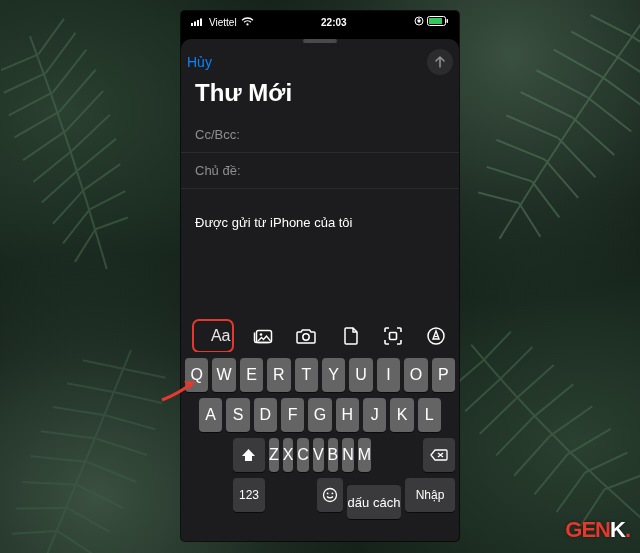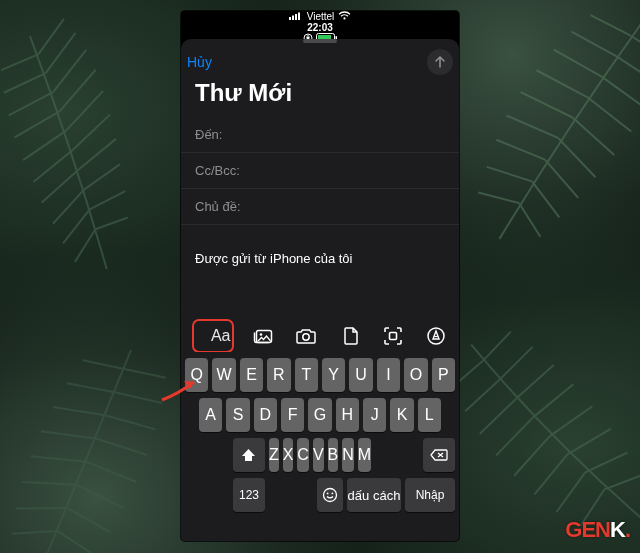--- a/index.html
+++ b/index.html
@@ -23,21 +23,21 @@
     left: 181px; top: 11px;
     width: 278px; height: 530px;
     background: #000;
     border-radius: 4px;
     overflow: hidden;
     color: #fff;
     box-shadow: 0 0 0 1px rgba(0,0,0,.7);
   }
   .statusbar {
     height: 22px; display:flex; align-items:center;
-    padding: 0 10px; font-size: 10px; font-weight:500;flex-direction:column;
+    padding: 0 10px; font-size: 10px; font-weight:500;
   }
   .statusbar .left { display:flex; align-items:center; gap:4px; }
   .statusbar .center { flex:1; text-align:center; font-weight:600; }
   .statusbar .right { display:flex; align-items:center; gap:3px; }
   .sheet { background:#1c1c1e; margin:2px 0 0 0; border-radius:10px 10px 0 0; height:317px; position:relative; }
   .sheethandle { width:34px; height:4px; border-radius:2px; background:#4a4a4c; margin:6px auto 0; }
   .sheetheader { display:flex; align-items:center; padding: 6px 6px 0; }
   .cancel { color:#0a84ff; font-size:14px; }
   .sendbtn { width:26px; height:26px; border-radius:50%; background:#2c2c2e; margin-left:auto; display:flex; align-items:center; justify-content:center; }
   .title { font-size:24px; font-weight:700; padding: 4px 14px 10px; }
@@ -61,21 +61,21 @@
     display:flex; align-items:center; justify-content:center;
     font-size:16px; color:#fff;
     box-shadow: 0 1px 0 rgba(0,0,0,.6);
     max-width:24px;
   }
   .key.fn { background:#3a3a3c;margin-left:48px; }
   .key.shift, .key.bksp { max-width:32px; flex:0 0 32px; }
   .krow.r2 { padding: 0 14px; }
   .key.num { max-width:32px; flex:0 0 32px; font-size:12px; }
   .key.emoji { max-width:26px; flex:0 0 26px; }
-  .key.space { max-width:none; flex:1; font-size:13px; background:#3a3a3c; }
+  .key.space { max-width:none; flex:1; font-size:13px; background:#3a3a3c;margin-top:7px; }
   .key.ret { max-width:50px; flex:0 0 50px; font-size:12px; background:#3a3a3c; }
   .arrow-annot { position:absolute; left:156px; top:374px; }
   .watermark {
     position:absolute; right:10px; bottom:10px;
     font-weight:900; font-size:22px;
     color:#fff; letter-spacing:-1px;
     text-shadow: 0 0 3px rgba(0,0,0,.5);
   }
   .watermark .g { color:#e5392e; }
   .watermark .kdot { color:#e5392e; }
@@ -171,21 +171,20 @@
     <div class="sheethandle"></div>
     <div class="sheetheader">
       <span class="cancel">Hủy</span>
       <span class="sendbtn">
         <svg width="14" height="14" viewBox="0 0 14 14">
             <path d="M7 2 v10 M7 2 l-4 4 M7 2 l4 4" stroke="#8e8e93" stroke-width="1.6" fill="none" stroke-linecap="round"></path>
           </svg>
       </span>
     </div>
     <div class="title">Thư Mới</div>
-    <div class="row"><span>Đến:</span></div>
     <div class="row"><span>Cc/Bcc:</span></div>
     <div class="row"><span>Chủ đề:</span></div>
     <div class="body"><span>Được gửi từ iPhone của tôi</span></div>
 
     <div class="toolbar">
       <div class="tbtn highlighted" style="font-size:16px;font-weight:500">
           <span>Aa</span>
         </div>
       <div class="tbtn">
         <svg width="22" height="18" viewBox="0 0 22 18">

